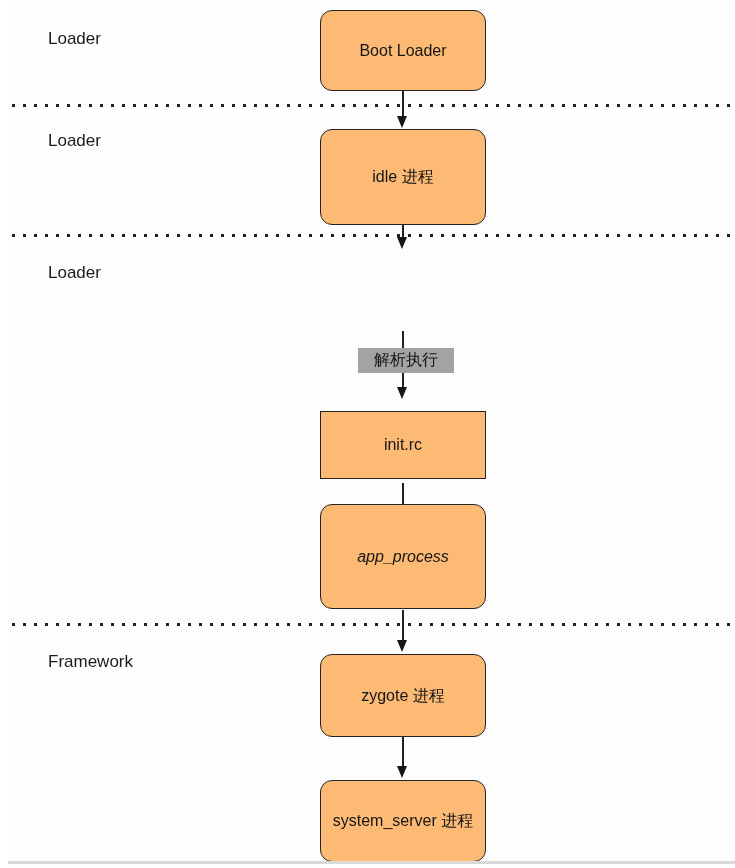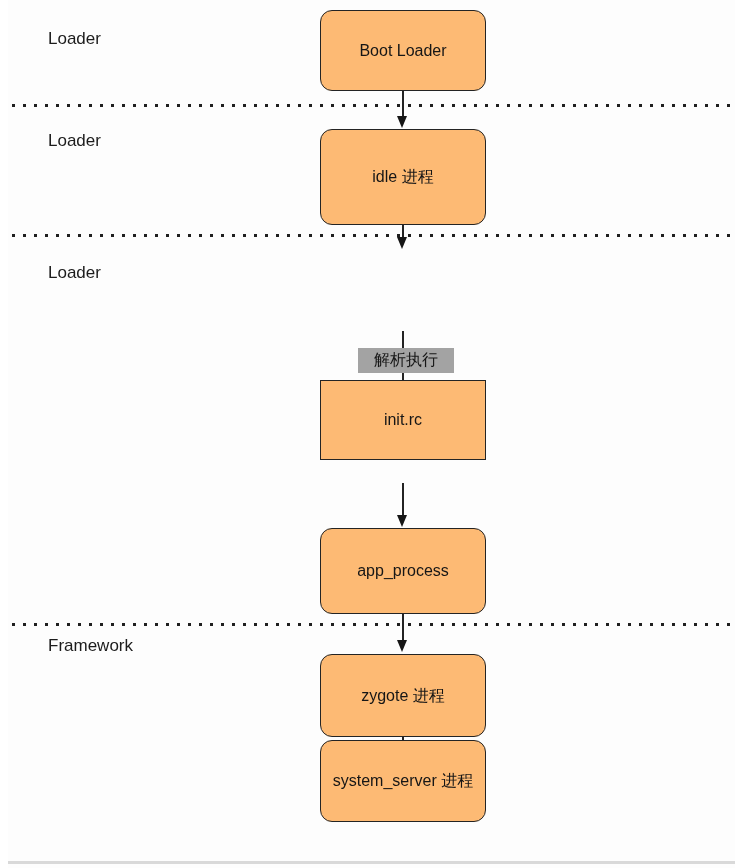--- a/index.html
+++ b/index.html
@@ -91,21 +91,21 @@
 
 <div class="canvas">
 
   <div class="dotted-line" style="top:104px;"></div>
   <div class="dotted-line" style="top:234px;"></div>
   <div class="dotted-line" style="top:623px;"></div>
 
   <div class="section-label" style="top:29px;">Loader</div>
   <div class="section-label" style="top:131px;">Loader</div>
   <div class="section-label" style="top:263px;">Loader</div>
-  <div class="section-label" style="top:636px;">Framework</div>
+  <div class="section-label" style="top:652px;">Framework</div>
 
   <div class="vline" style="top:91px;  height:26px;"></div>
   <div class="arrowhead" style="top:116px;"></div>
 
   <div class="vline" style="top:212px; height:26px;"></div>
   <div class="arrowhead" style="top:237px;"></div>
 
   <div class="vline" style="top:331px; height:57px;"></div>
   <div class="arrowhead" style="top:387px;"></div>
   <div class="edge-label">解析执行</div>
@@ -118,30 +118,30 @@
 
   <div class="vline" style="top:737px; height:30px;"></div>
   <div class="arrowhead" style="top:766px;"></div>
 
   <div class="node rounded" style="top:10px;  height:81px;">
     <span>Boot Loader</span>
   </div>
   <div class="node rounded" style="top:129px; height:96px;">
     <span>idle 进程</span>
   </div>
-  <div class="node" style="top:380px; height:80px;">
+  <div class="node" style="top:411px; height:68px;">
     <span>init.rc</span>
   </div>
-  <div class="node rounded" style="top:528px; height:86px;">
+  <div class="node rounded" style="top:504px; height:105px;font-style:italic;">
     <span>app_process</span>
   </div>
   <div class="node rounded" style="top:654px; height:83px;text-align:center;">
     <span>zygote 进程</span>
   </div>
-  <div class="node rounded" style="top:740px; height:82px;text-align:right;">
+  <div class="node rounded" style="top:780px; height:82px;text-align:right;">
     <span>system_server 进程</span>
   </div>
 
   <div class="right-bar"></div>
 
   <div class="bottom-divider"></div>
 
 </div>
 
 </body></html>

